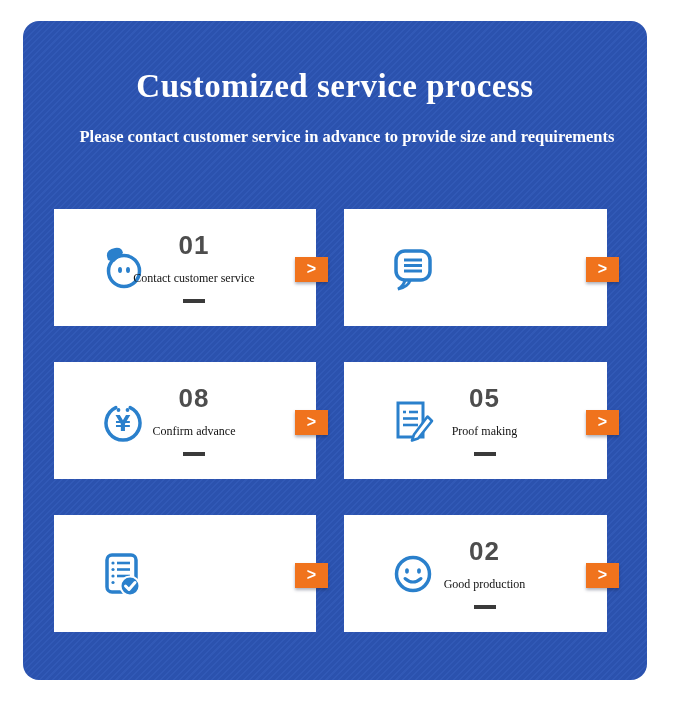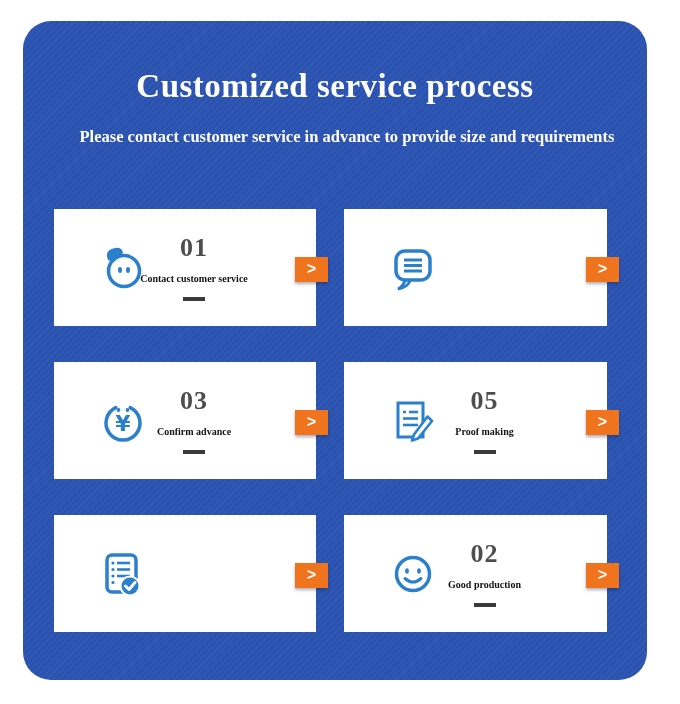--- a/index.html
+++ b/index.html
@@ -17,21 +17,21 @@
   body{
     background:#ffffff;
     position:relative;
     overflow:hidden;
     font-family:"Liberation Serif", serif;
   }
   .panel{
     position:absolute;
     left:23px; top:21px;
     width:624px; height:659px;
-    border-radius:28px;
+    border-radius:16px;
     background:repeating-linear-gradient(135deg,
       var(--panel-blue-stripe) 0px, var(--panel-blue-stripe) 1.5px,
       var(--panel-blue) 1.5px, var(--panel-blue) 4.5px);
   }
   .page-title{
     margin-top:47px;
     text-align:center;
     color:var(--title-white);
     font-family:"Liberation Serif", serif;
     font-weight:700;
@@ -68,32 +68,32 @@
     color:var(--icon-blue);
   }
   .icon svg{width:100%;height:100%;display:block;}
   .content{
     position:absolute;
     left:36px; right:18px; top:0; bottom:0;
     display:flex; flex-direction:column;
     align-items:center; justify-content:center;
   }
   .num{
-    font-family:Liberation Serif, serif;
+    font-family:Liberation Sans, sans-serif;
     font-weight:700;
     font-size:26px;
     line-height:1.05;
     letter-spacing:1px;
     color:var(--number-gray);
   }
   .label{
     margin-top:12px;
     font-family:"Liberation Serif", serif;
-    font-weight:700;
-    font-size:10px;
+    font-weight:400;
+    font-size:12px;
     white-space:nowrap;
     color:var(--label-black);
   }
   .dash{
     margin-top:13px;
     width:22px; height:3.5px;
     background:#3a3a3a;
   }
   .arrow{
     position:absolute;
@@ -155,21 +155,21 @@
     <div class="card">
       <span class="icon">
         <svg viewBox="0 0 48 48">
           <path d="M31.2 10.6 A17 17 0 1 1 16.8 10.6" fill="none" stroke="currentColor" stroke-width="3.5" stroke-linecap="round"></path>
           <circle cx="19.5" cy="13" r="1.9" fill="currentColor"></circle>
           <circle cx="28.5" cy="13" r="1.9" fill="currentColor"></circle>
           <text x="24" y="34" text-anchor="middle" font-size="22" font-weight="bold" fill="currentColor" font-family="DejaVu Sans, sans-serif">¥</text>
         </svg>
       </span>
       <div class="content">
-        <div class="num">03</div>
+        <div class="num">08</div>
         <div class="label">Confirm advance</div>
         <div class="dash"></div>
       </div>
       <button class="arrow">&gt;</button>
     </div>
 
     <div class="card">
       <span class="icon">
         <svg viewBox="0 0 48 48">
           <rect x="9" y="6" width="25" height="34" fill="none" stroke="currentColor" stroke-width="3"></rect>

